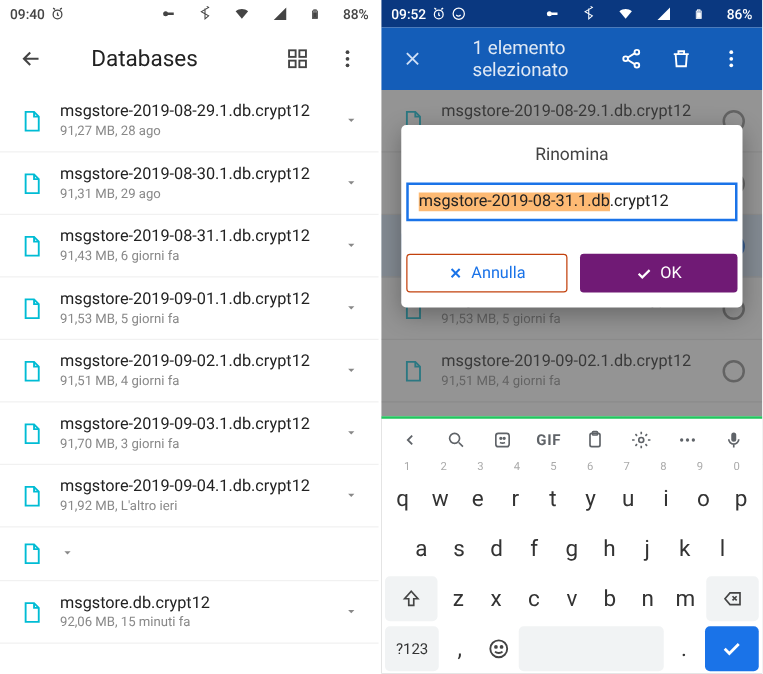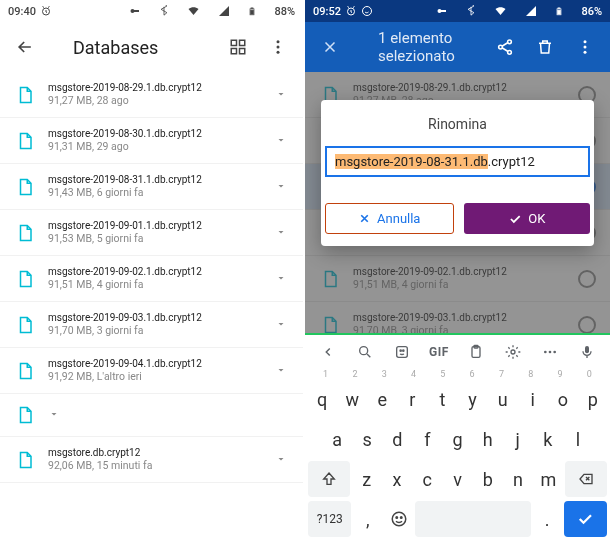--- a/index.html
+++ b/index.html
@@ -21,21 +21,21 @@
   .app-title { font-size: 18px; font-weight: 400; flex: 1; color: #222; }
   .app-title.dark { color: #e0e9f5; font-size: 15px; }
   .app-bar-icons { display: flex; gap: 18px; align-items: center; }
   .icon-btn { width: 22px; height: 22px; display: flex; align-items: center; justify-content: center; }
 
   
   .file-list { }
   .file-row { display: flex; align-items: center; padding: 10px 14px 10px 16px; border-bottom: 1px solid #f1f1f1; gap: 14px; }
   .file-icon { width: 18px; height: 22px; flex-shrink: 0; }
   .file-text { flex: 1; min-width: 0; }
-  .file-name { font-size: 10px; color: #222; white-space: nowrap; overflow: hidden; text-overflow: ellipsis; }
+  .file-name { font-size: 13px; color: #222; white-space: nowrap; overflow: hidden; text-overflow: ellipsis; }
   .file-meta { font-size: 10.5px; color: #888; margin-top: 1px; }
   .chevron { width: 14px; height: 14px; flex-shrink: 0; }
 
   
   .dim-overlay { position: absolute; top: 72px; left: 0; right: 0; bottom: 0; background: rgba(60,60,60,0.55); }
   .right .file-list { opacity: 0.9; }
   .right .file-row { border-bottom: 1px solid #e8e8e8; }
   .right .radio { width: 18px; height: 18px; border: 2px solid #888; border-radius: 50%; flex-shrink: 0; }
   .right .radio.checked { background: #1a73e8; border-color: #1a73e8; position: relative; }
   .right .radio.checked::after { content: ""; position: absolute; left: 4px; top: 1px; width: 5px; height: 9px; border: solid #fff; border-width: 0 2px 2px 0; transform: rotate(45deg); }

